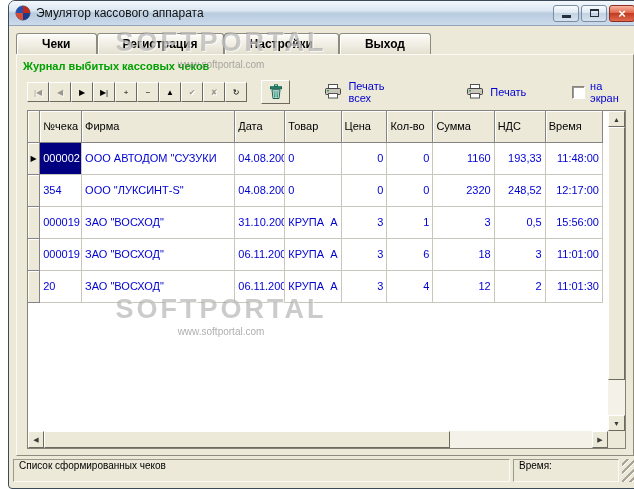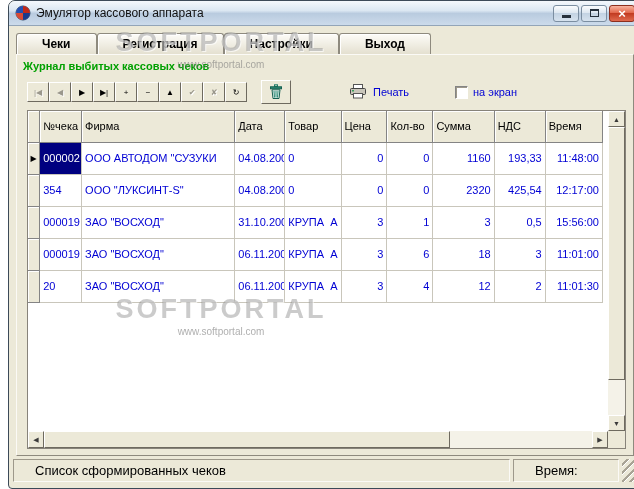--- a/index.html
+++ b/index.html
@@ -89,21 +89,21 @@
   .hscroll { position:absolute; left:0; right:17px; bottom:0; height:17px; background:#f4f2e8; display:flex; }
   .hscroll .sbtn { height:17px; width:16px; }
   .htrack { flex:1; position:relative; }
   .hthumb { position:absolute; left:0; top:0; bottom:0; width:74%;
             background:var(--panel,#ECE9D8); border:1px solid; border-color:#fff #6e6a5f #6e6a5f #fff; }
   .corner { position:absolute; right:0; bottom:0; width:17px; height:17px; background:var(--panel,#ECE9D8); }
 
   
   .statusbar { flex:0 0 23px; margin:3px 4px 6px; display:flex; gap:3px; align-items:stretch; }
   .spanel { background:var(--panel,#ECE9D8); border:1px solid; border-color:#9d988a #fbfaf6 #fbfaf6 #9d988a;
-            font-size:13px; color:#000; display:flex; align-items:center; padding-left:21px; }
+            font-size:10px; color:#000; display:flex; align-items:flex-start; padding-left:5px; }
   .spanel.left { flex:1 1 auto; }
   .spanel.right { flex:0 0 106px; }
   .grip { flex:0 0 15px; background:
           repeating-linear-gradient(135deg, transparent 0 3px, #a9a495 3px 5px, #fff 5px 6px); }
 
   
   .watermark { position:absolute; left:62px; width:300px; text-align:center; z-index:40; pointer-events:none; }
   .wm-top { top:26px; }
   .wm-mid { top:293px; }
   .wm-big { font-size:27px; font-weight:bold; letter-spacing:3px; color:rgba(130,130,130,0.42);
@@ -165,20 +165,31 @@
 
       <button class="trashbtn">
         <svg width="16" height="16" viewBox="0 0 16 16">
           <rect x="6.5" y="0.8" width="3" height="1.6" fill="none" stroke="#1c7a68"></rect>
           <rect x="2.5" y="2.8" width="11" height="2" fill="#2a8a74" stroke="#155f50"></rect>
           <path d="M4 5.8 L5 14.5 L11 14.5 L12 5.8 Z" fill="#eaf5f1" stroke="#155f50"></path>
           <path d="M6 7 L6.5 13.5 M8 7 L8 13.5 M10 7 L9.5 13.5" stroke="#2a8a74" fill="none"></path>
         </svg>
       </button>
 
+      <div class="printgrp">
+        <span>
+          <svg width="18" height="15" viewBox="0 0 18 15">
+            <rect x="4.5" y="0.5" width="9" height="4" fill="#fff" stroke="#555"></rect>
+            <rect x="1.5" y="4.5" width="15" height="6" rx="1" fill="#c9c6bb" stroke="#444"></rect>
+            <rect x="4.5" y="9.5" width="9" height="4.5" fill="#fff" stroke="#555"></rect>
+            <rect x="3" y="6" width="2" height="1.5" fill="#3aa05a"></rect>
+          </svg>
+        </span>
+        <span class="plabel">Печать всех</span>
+      </div>
 
       <div class="printgrp g2">
         <span>
           <svg width="18" height="15" viewBox="0 0 18 15">
             <rect x="4.5" y="0.5" width="9" height="4" fill="#fff" stroke="#555"></rect>
             <rect x="1.5" y="4.5" width="15" height="6" rx="1" fill="#c9c6bb" stroke="#444"></rect>
             <rect x="4.5" y="9.5" width="9" height="4.5" fill="#fff" stroke="#555"></rect>
             <rect x="3" y="6" width="2" height="1.5" fill="#3aa05a"></rect>
           </svg>
         </span>
@@ -223,21 +234,21 @@
               </tr>
               <tr>
                 <td class="ind"></td>
                 <td class="c0">354</td>
                 <td class="c1">ООО "ЛУКСИНТ-S"</td>
                 <td class="c2">04.08.200</td>
                 <td class="c3">0</td>
                 <td class="c4 num">0</td>
                 <td class="c5 num">0</td>
                 <td class="c6 num">2320</td>
-                <td class="c7 num">425,54</td>
+                <td class="c7 num">248,52</td>
                 <td class="c8 num">12:17:00</td>
               </tr>
               <tr>
                 <td class="ind"></td>
                 <td class="c0">000019</td>
                 <td class="c1">ЗАО "ВОСХОД"</td>
                 <td class="c2">31.10.200</td>
                 <td class="c3">КРУПА  А</td>
                 <td class="c4 num">3</td>
                 <td class="c5 num">1</td>

